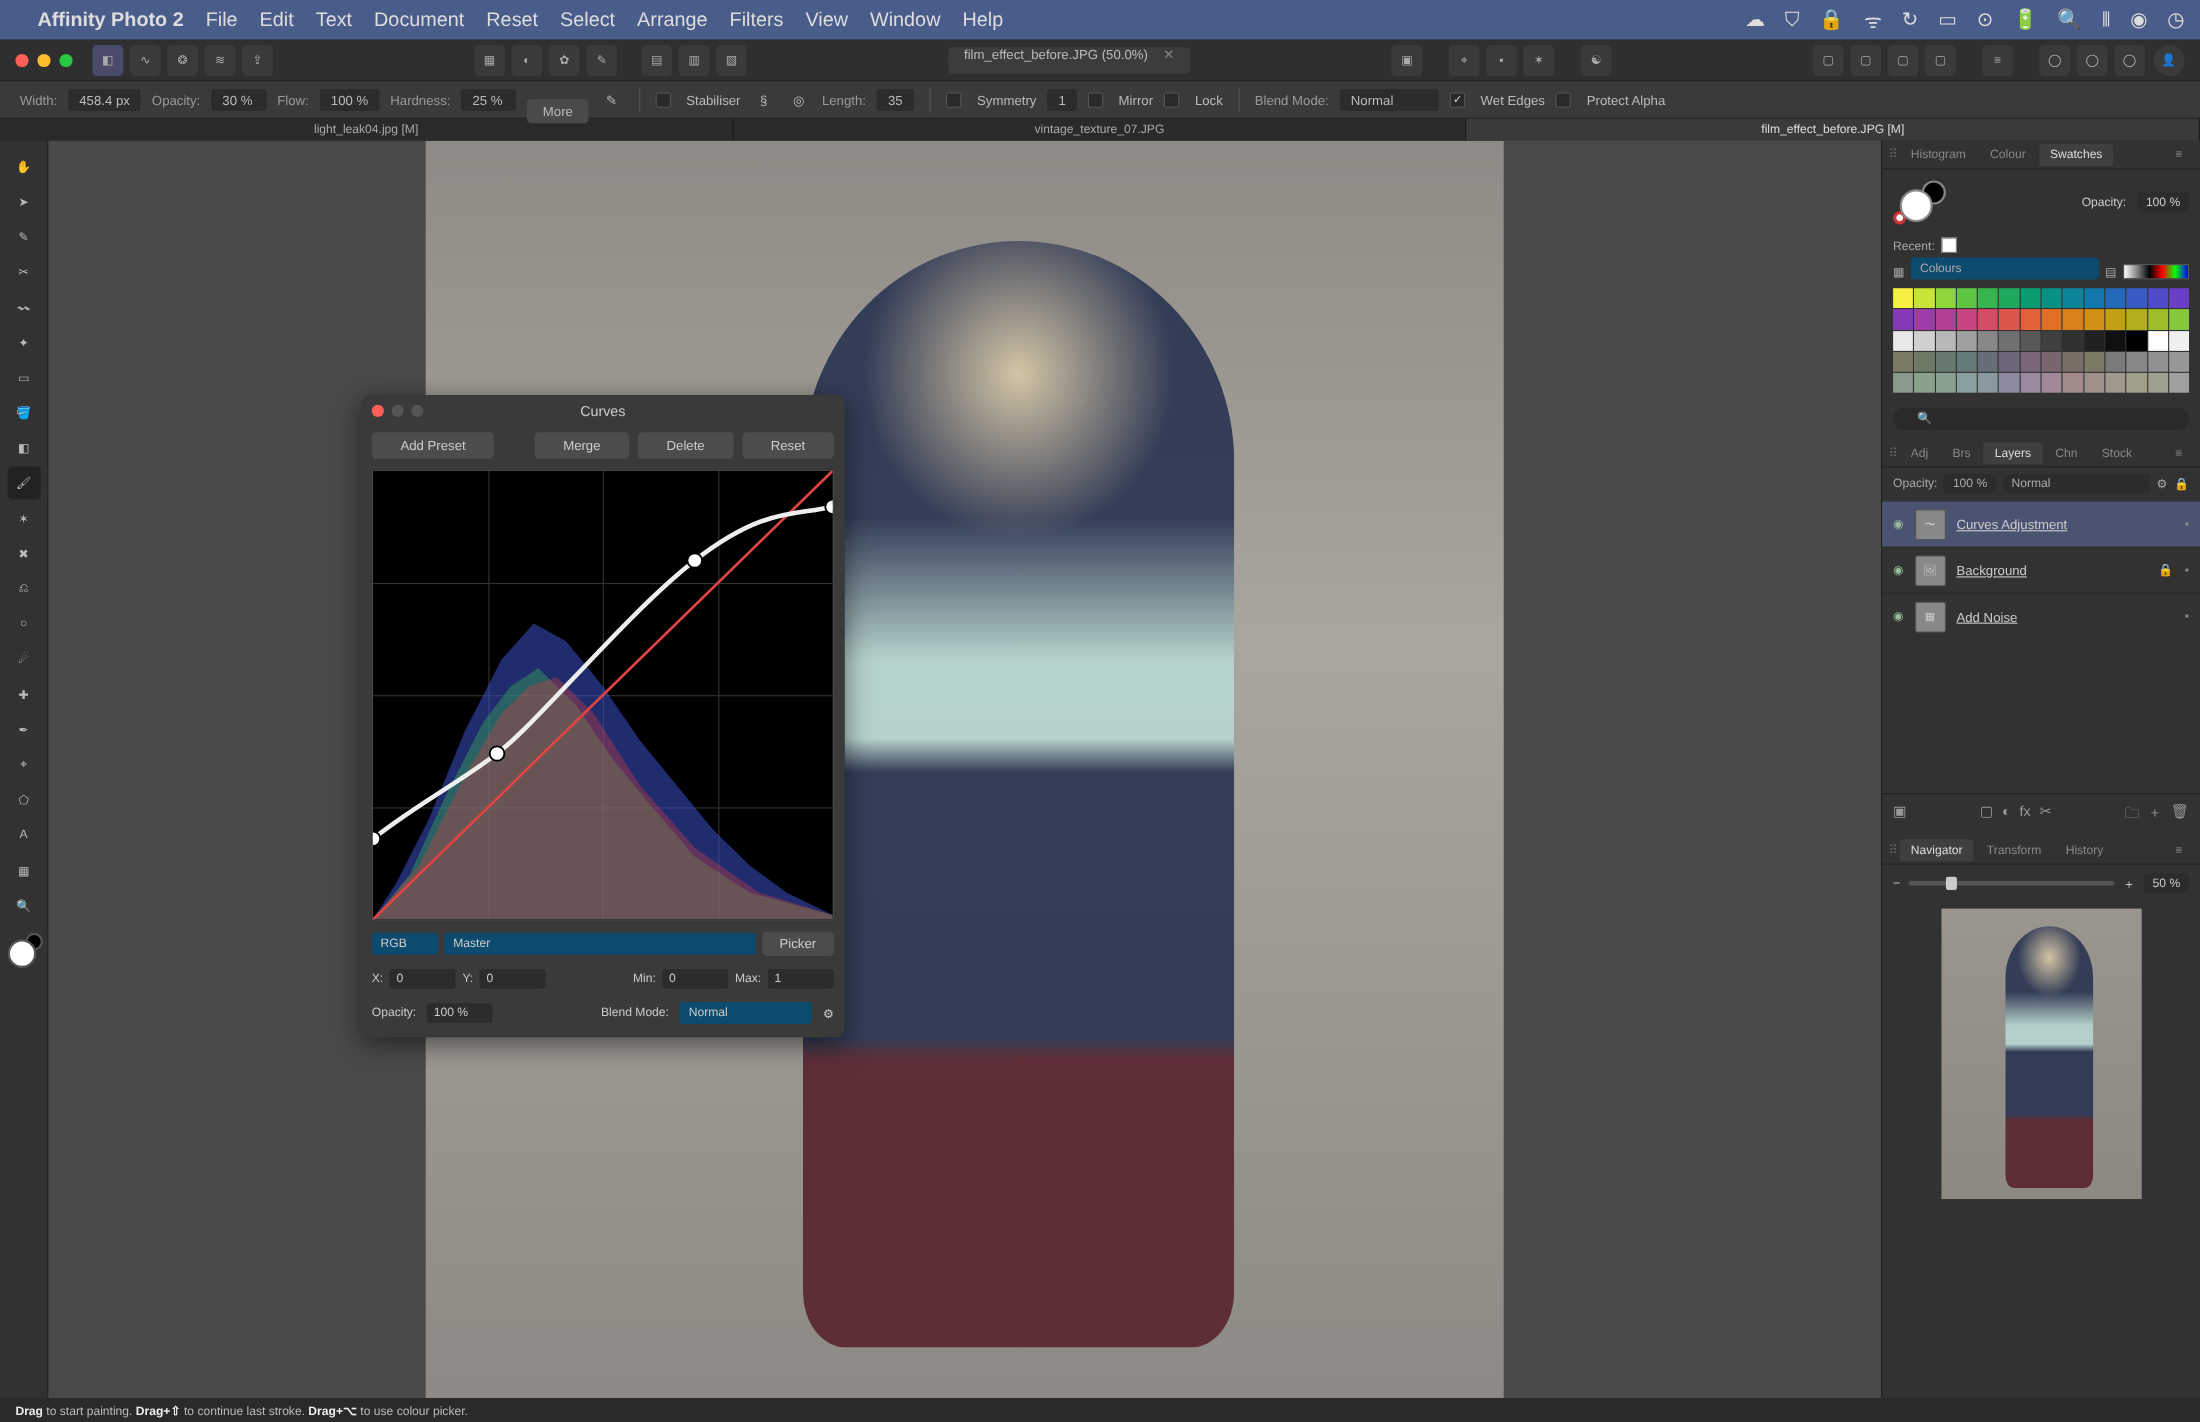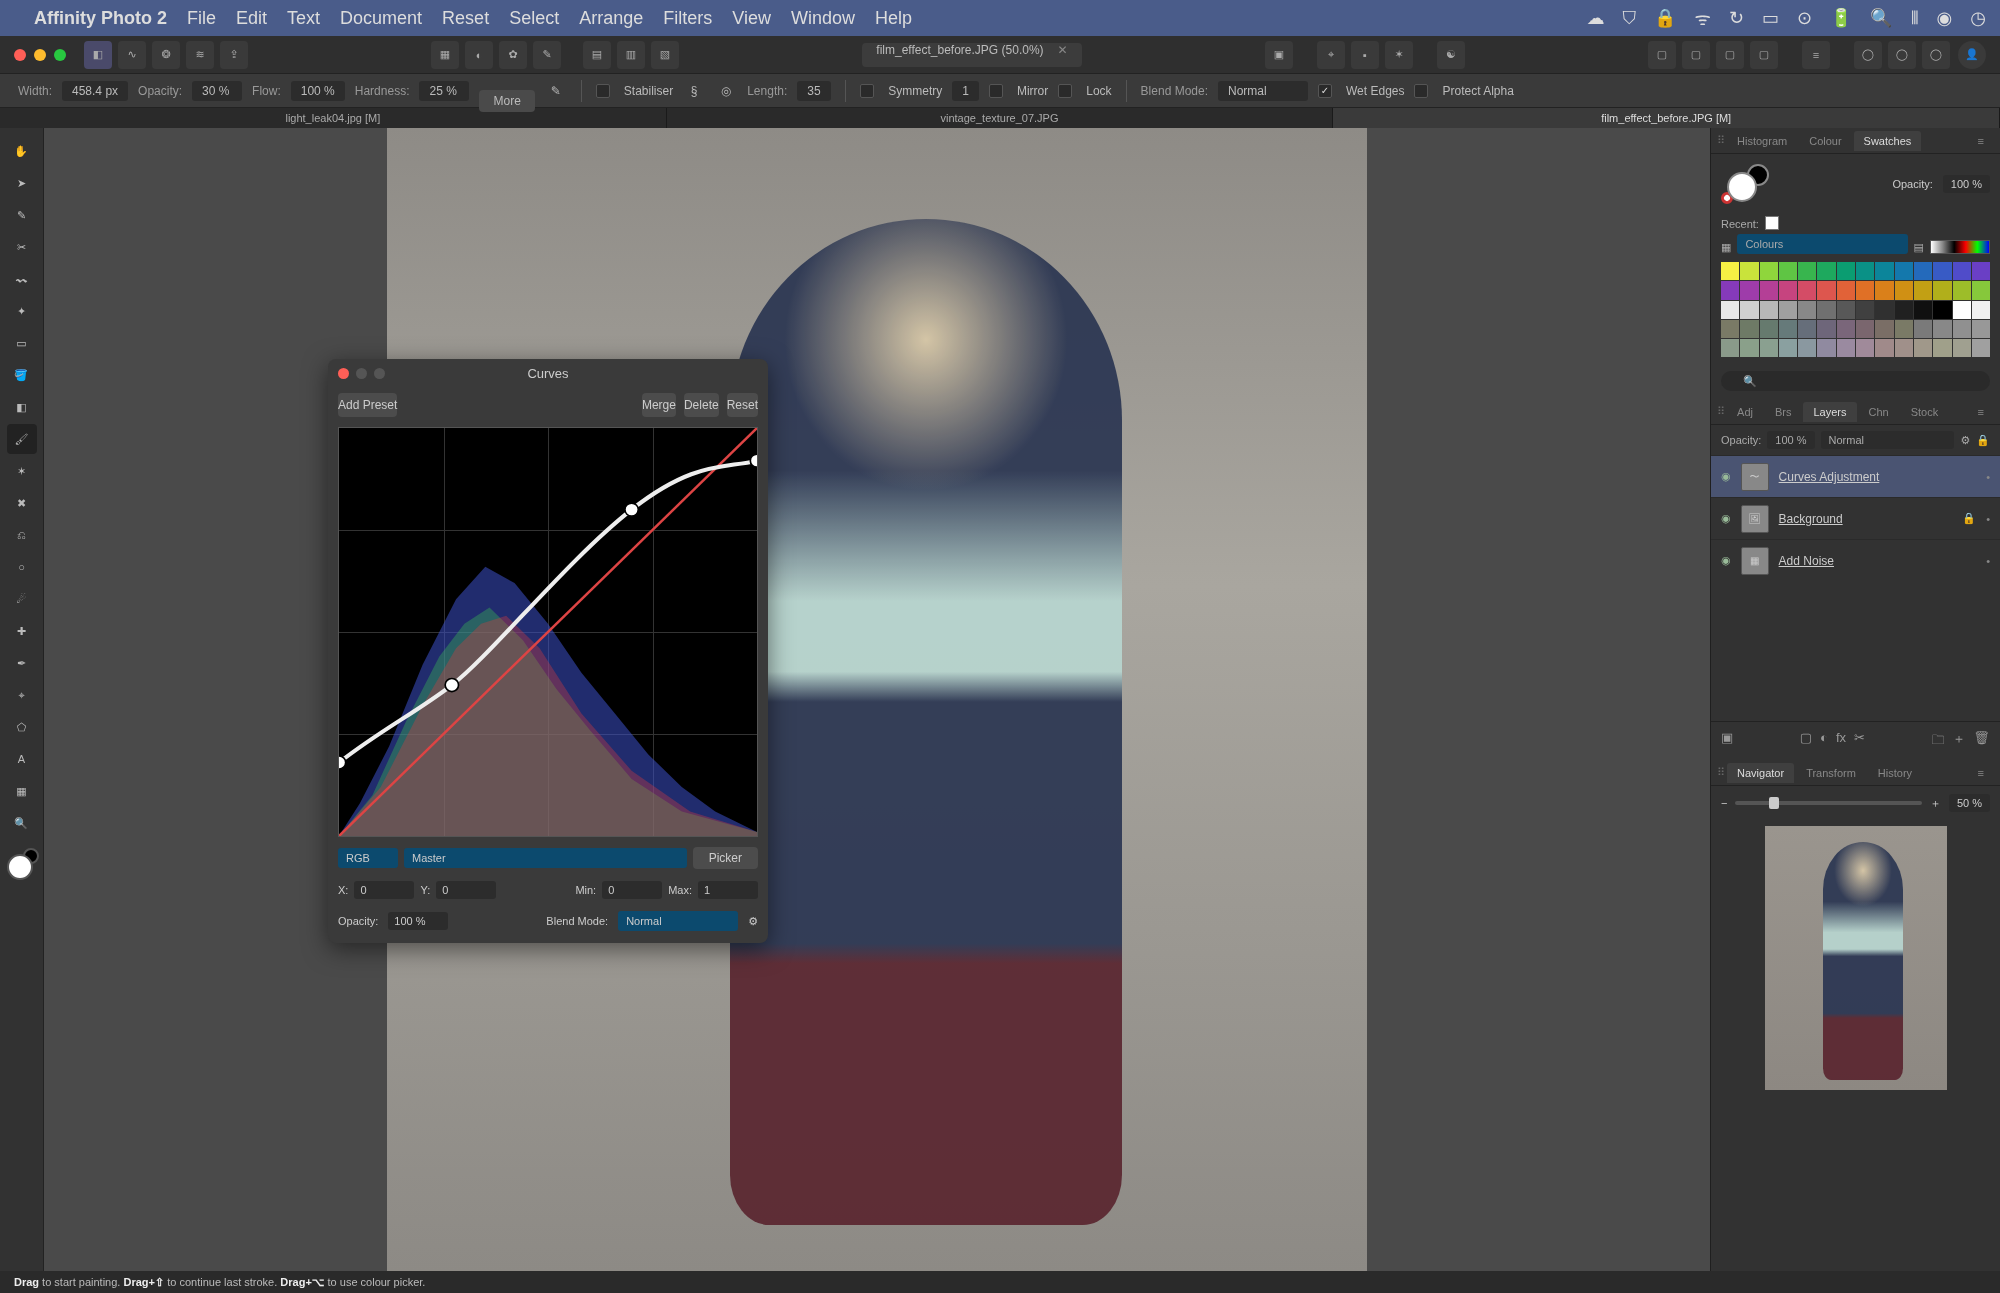--- a/index.html
+++ b/index.html
@@ -52,21 +52,21 @@
 .photo { position: absolute; left: 50%; transform: translateX(-50%); top: 0; width: 980px; height: 100%; background: linear-gradient(180deg, #8e8b86 0%, #a9a69f 40%, #8d8a85 100%); }
 .photo::after { content: ""; position: absolute; left: 35%; top: 8%; width: 40%; height: 88%; background: radial-gradient(ellipse 60% 25% at 50% 12%, #d9c9a8 0%, transparent 60%), linear-gradient(180deg, #2b3652 25%, #b8d6d0 38%, #b8d6d0 45%, #2b3652 48%, #2b3652 72%, #5a2630 74%, #5a2630 100%); border-radius: 50% 50% 10% 10% / 20% 20% 5% 5%; opacity: 0.92; }
 
 
 .curves-panel { position: absolute; left: 284px; top: 231px; width: 440px; background: #3a3a3a; border-radius: 8px; box-shadow: 0 6px 24px rgba(0,0,0,.5); color: #ccc; }
 .cp-title { height: 28px; display: flex; align-items: center; justify-content: center; font-size: 13px; position: relative; }
 .cp-traffic { position: absolute; left: 10px; display: flex; gap: 7px; }
 .cp-traffic .d { width: 11px; height: 11px; border-radius: 50%; background: #555; }
 .cp-traffic .d.r { background: #ff5f57; }
 .cp-row { display: flex; padding: 6px 10px; gap: 8px; align-items: center; }
-.cp-btn { background: #4c4c4c; padding: 5px 0; border-radius: 4px; font-size: 12px; }
+.cp-btn { background: #4c4c4c; padding: 5px 26px; border-radius: 4px; font-size: 12px; }
 .cp-row .sp { flex: 1; }
 .curve-box { margin: 4px 10px; height: 410px; background: #000; border: 1px solid #555; position: relative; }
 .grid-line { position: absolute; background: #333; }
 .gl-v { width: 1px; height: 100%; } .gl-h { height: 1px; width: 100%; }
 .curve-svg { position: absolute; inset: 0; width: 100%; height: 100%; }
 .cp-inputs { display: flex; gap: 6px; padding: 6px 10px; align-items: center; font-size: 11px; }
 .cp-dd { background: #0c4a6e; padding: 4px 8px; border-radius: 3px; flex: 1; }
 .cp-small { background: #2c2c2c; padding: 3px 6px; border-radius: 3px; width: 60px; }
 .cp-bottom { display: flex; gap: 10px; padding: 6px 10px 12px; align-items: center; font-size: 11px; }
 

